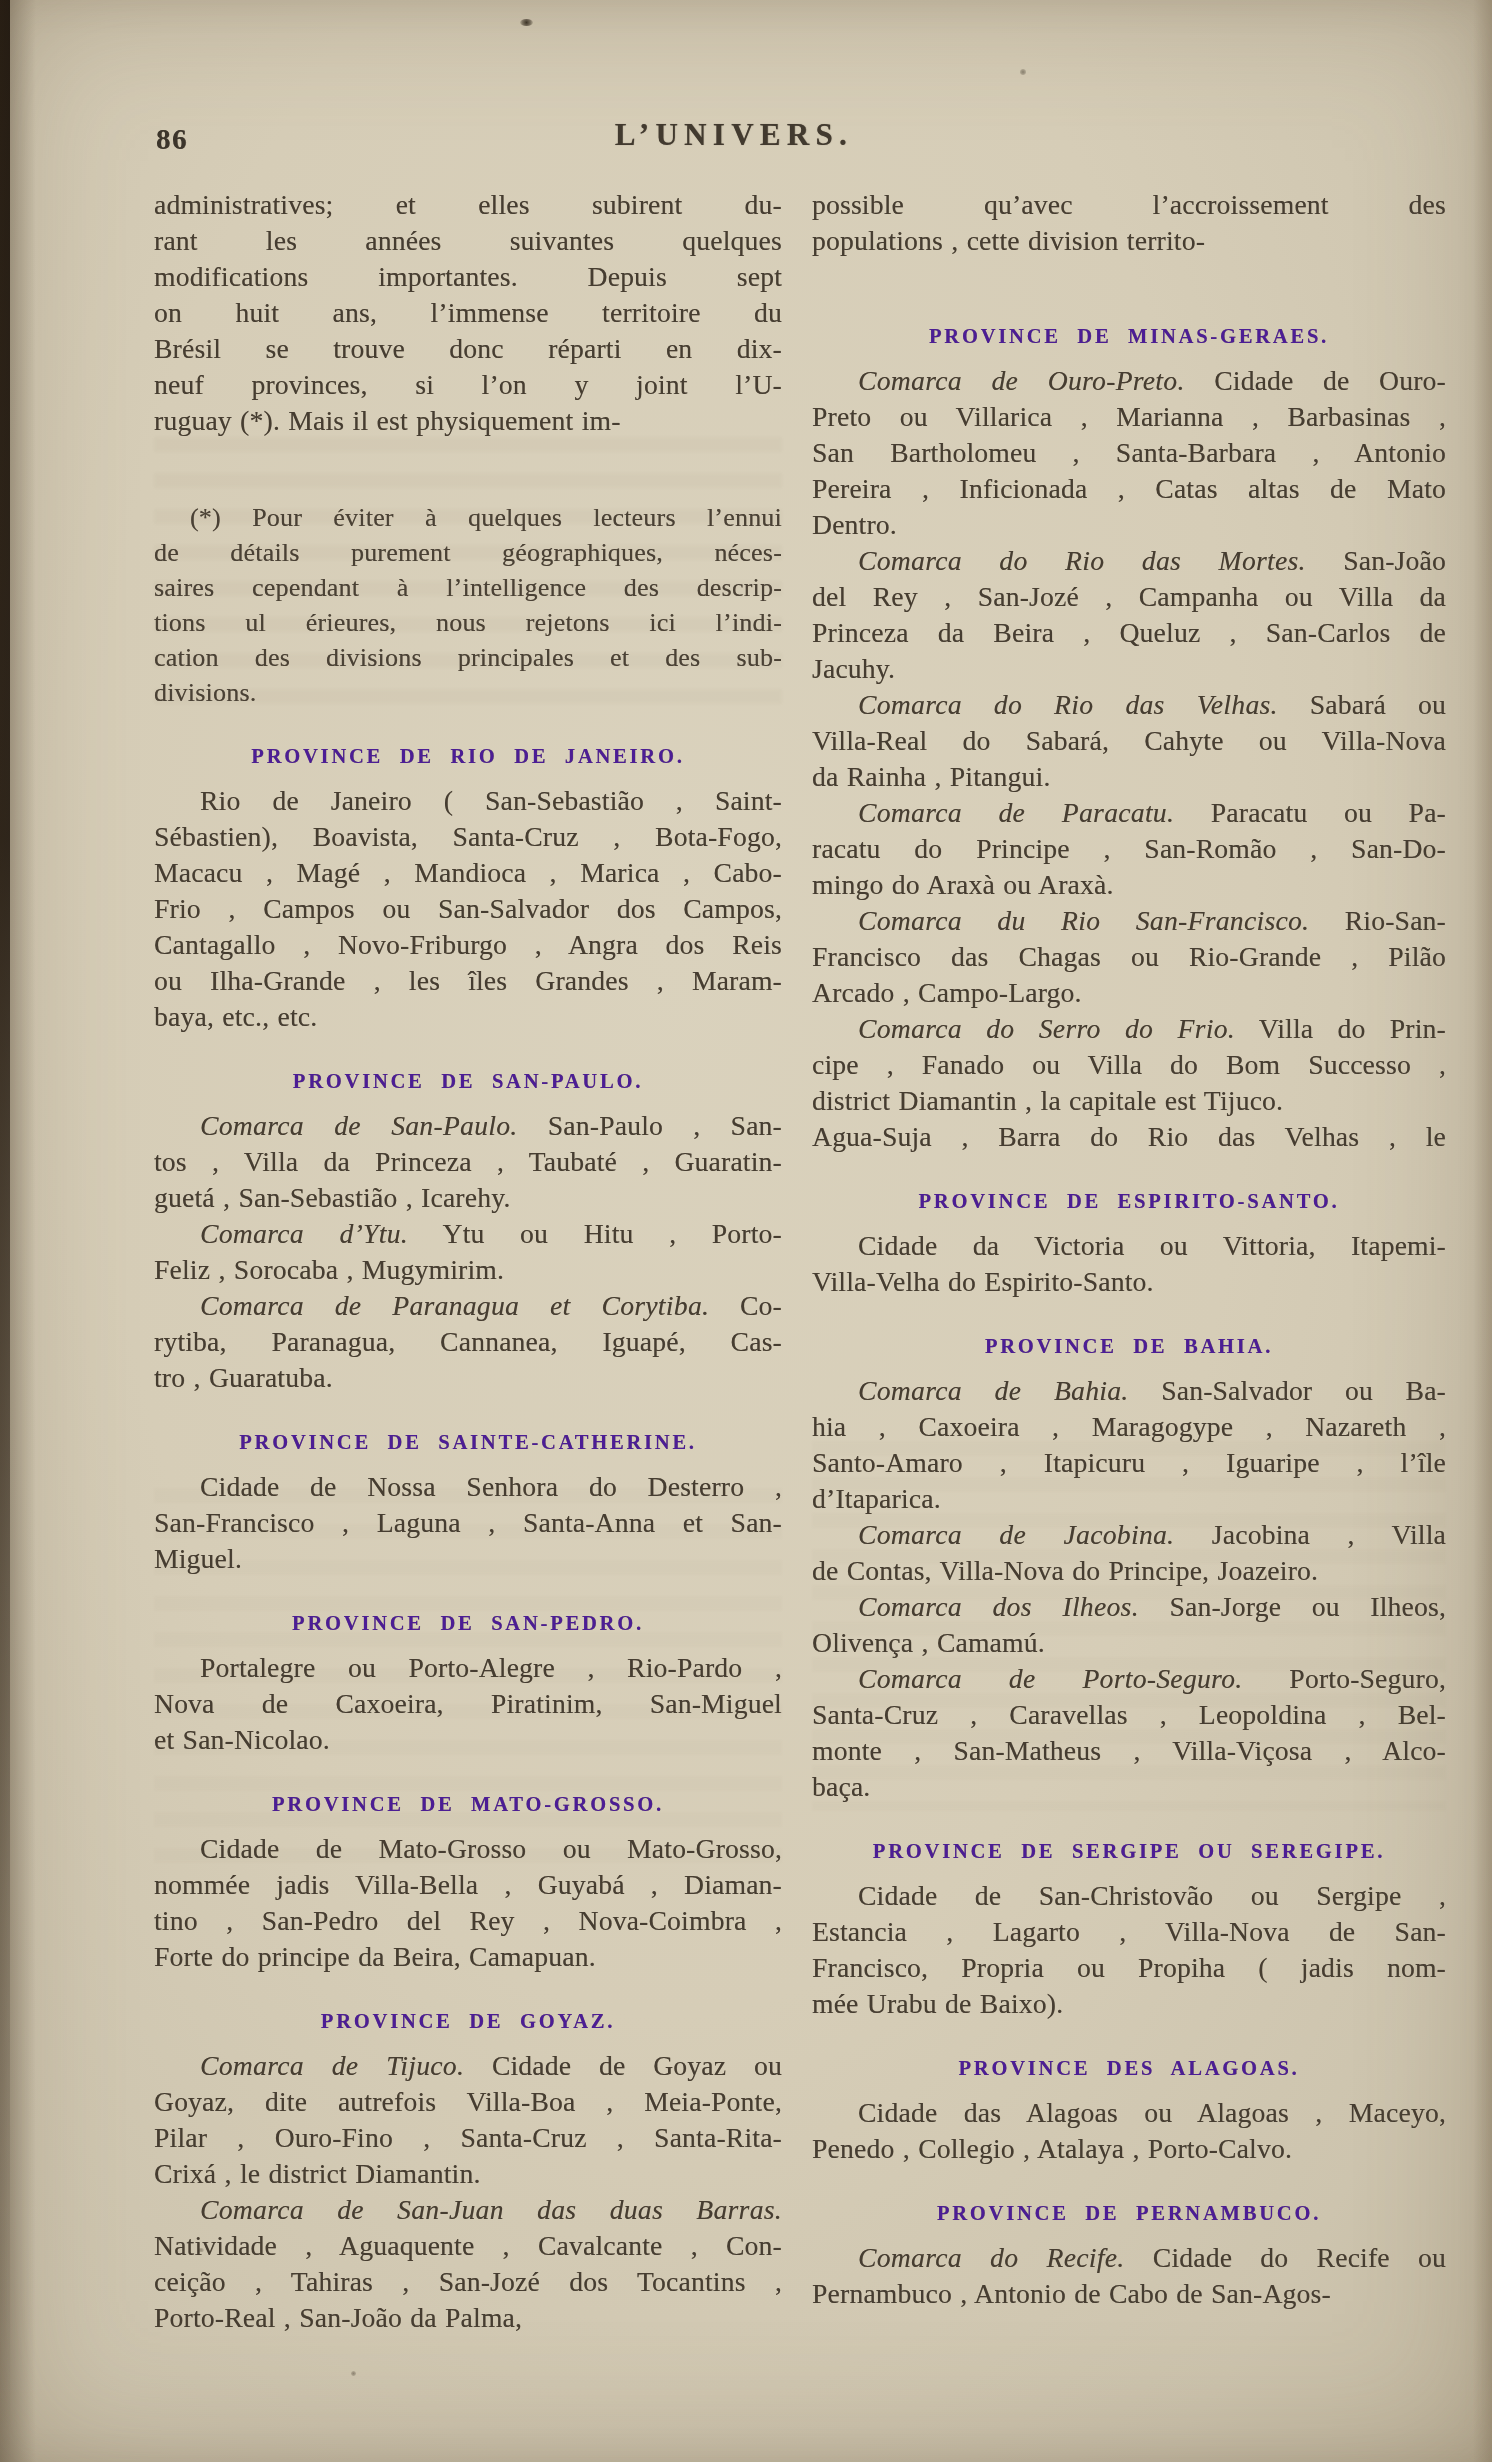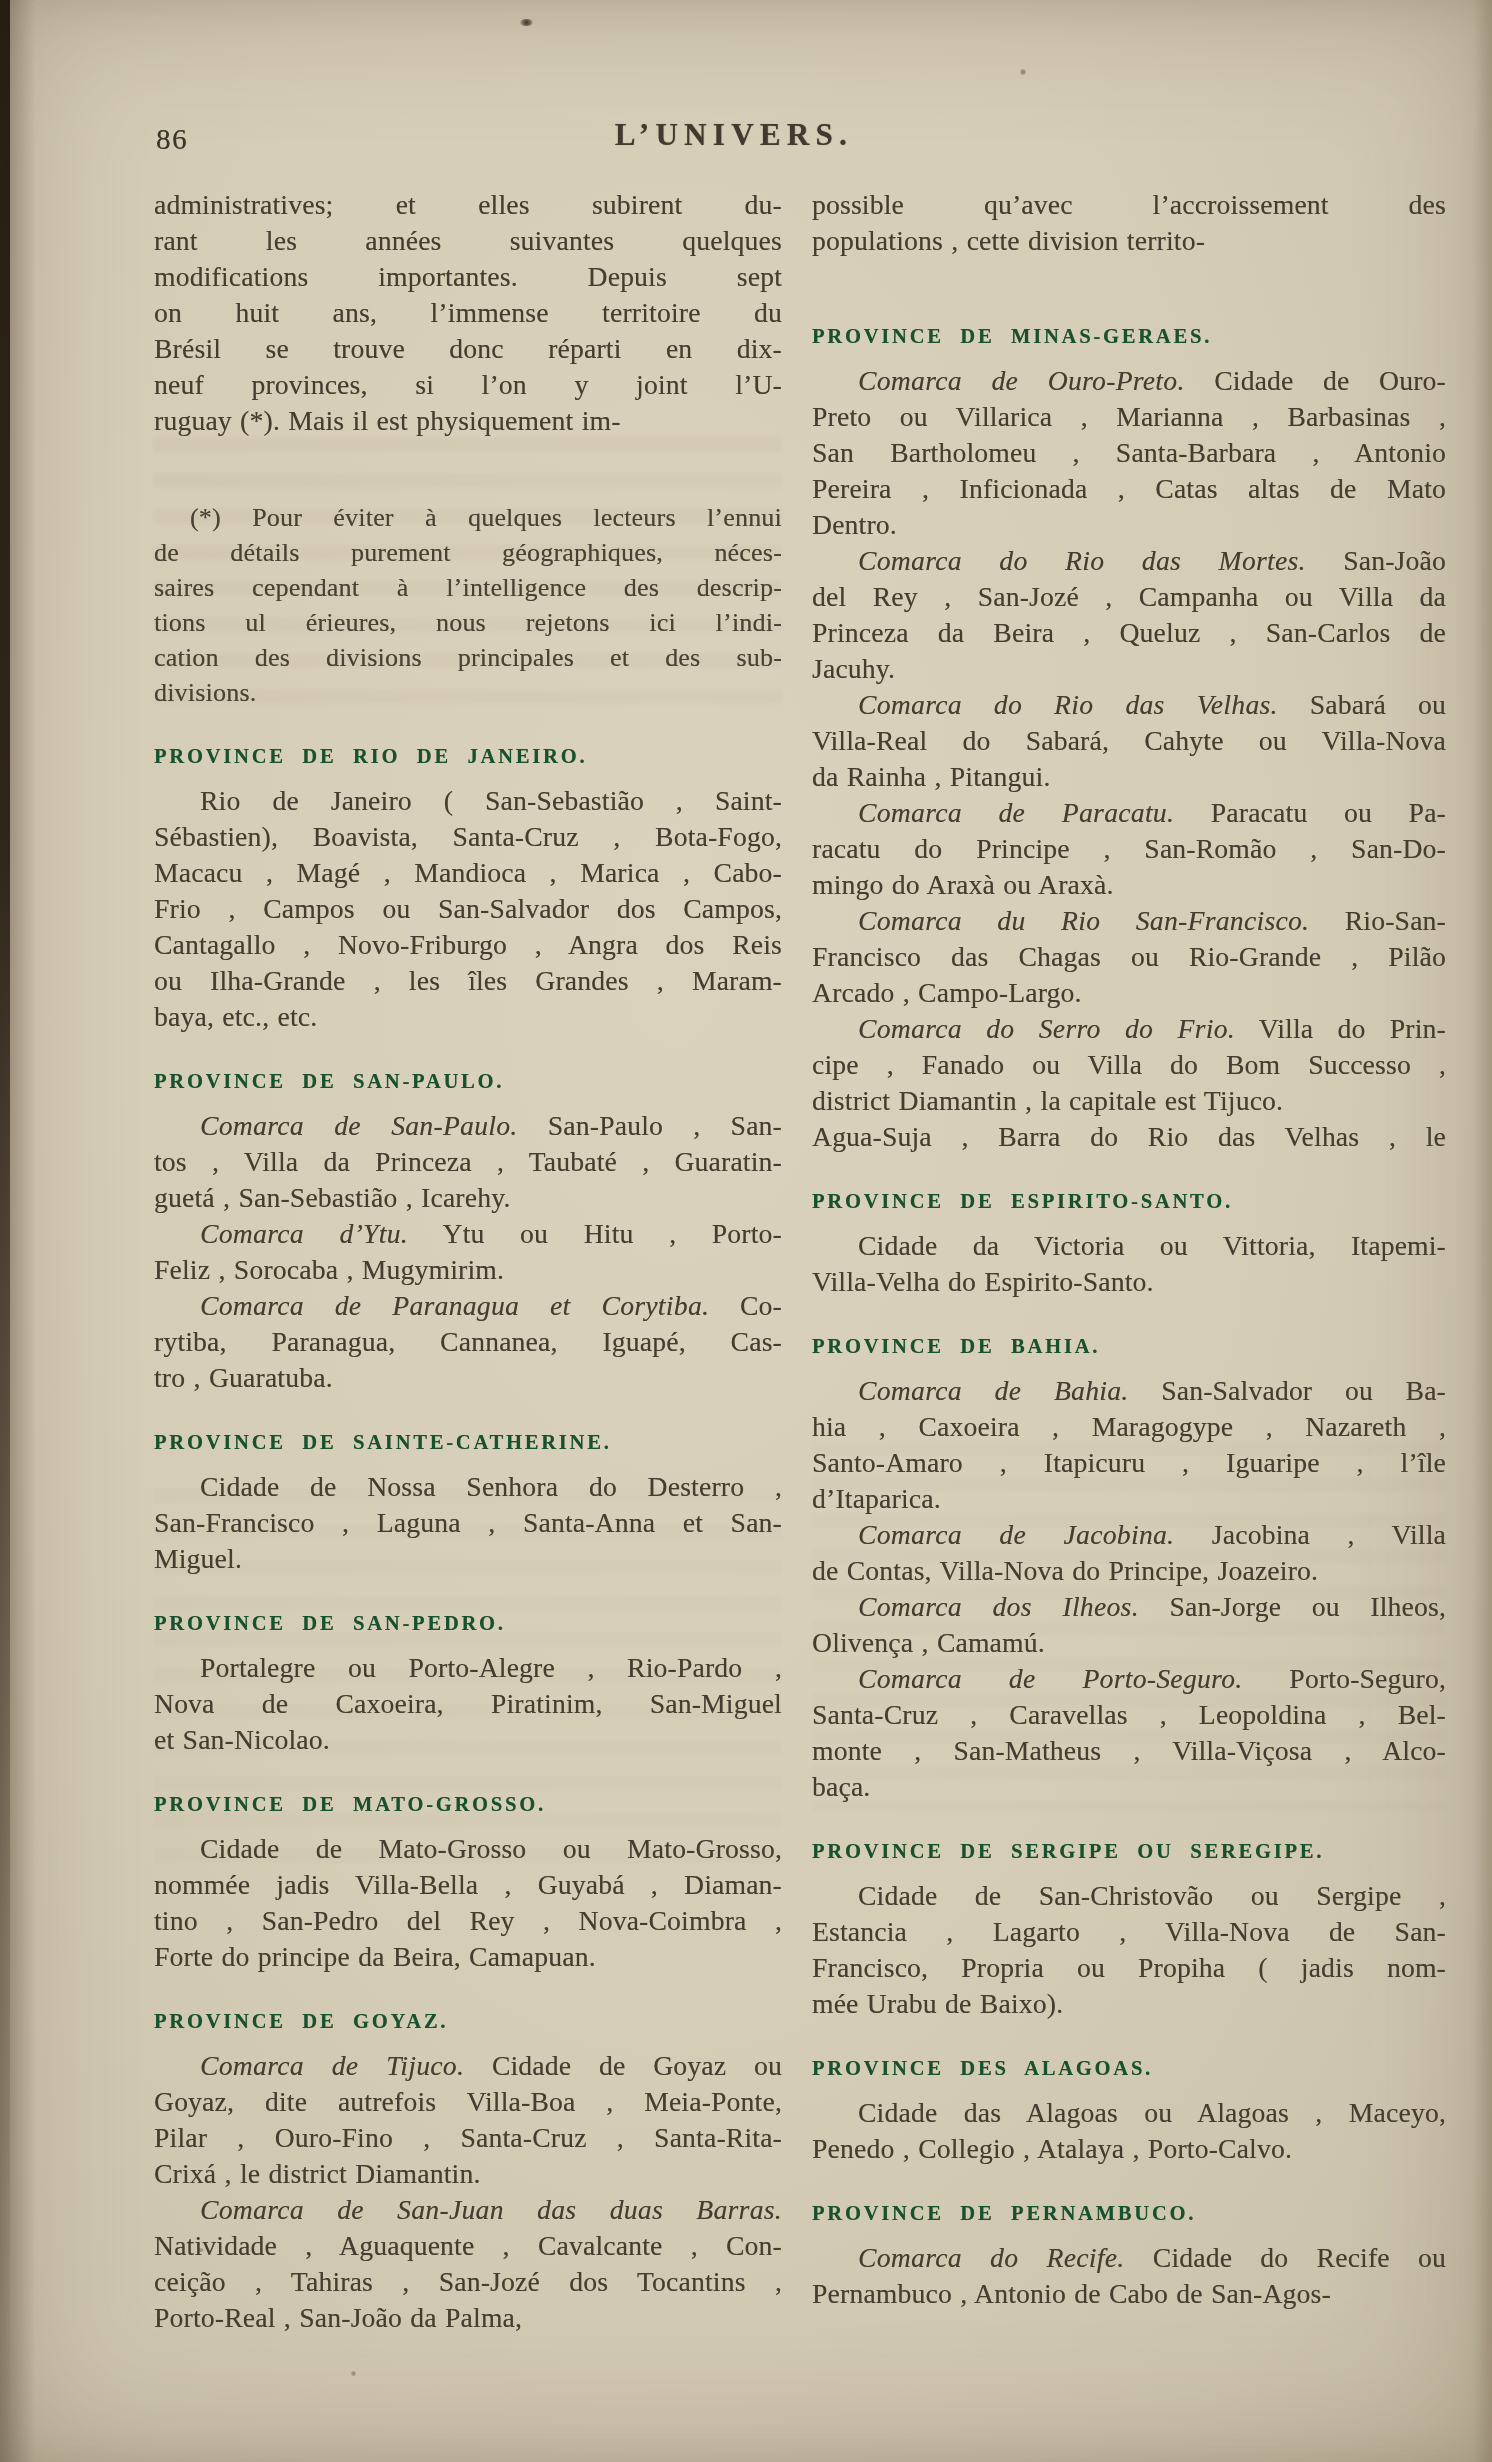--- a/index.html
+++ b/index.html
@@ -22,21 +22,21 @@
   .gutter-fade{
     position:absolute;left:0;top:0;width:36px;height:100%;
     background:linear-gradient(to right, rgba(58,44,27,.35), rgba(58,44,27,0));
   }
   .edge-right{
     position:absolute;right:0;top:0;width:20.5px;height:100%;
     background:linear-gradient(to left, rgba(110,93,68,.28), rgba(110,93,68,0));
   }
   .page-number{
     position:absolute;left:156px;top:123px;
-    font-size:29px;font-weight:normal;letter-spacing:1.6px;color:#3c352b;
+    font-size:29px;font-weight:bold;letter-spacing:1.6px;color:#3c352b;
     text-shadow:0.3px 0.4px 0.6px rgba(55,45,32,.55);
   }
   .running-title{
     position:absolute;left:0;right:0;top:117px;text-align:center;
     transform:translateX(-12.6px);
     font-size:31px;font-weight:bold;letter-spacing:6.3px;color:#423a2f;
     text-shadow:0.3px 0.4px 0.8px rgba(55,45,32,.5);
   }
   .col{position:absolute;top:187px;}
   .col-left{left:154px;width:628px;}
@@ -46,22 +46,22 @@
     text-align:justify;text-align-last:justify;
     letter-spacing:0.2px;word-spacing:1.2px;
     text-shadow:0.2px 0.3px 0.6px rgba(62,50,36,.45);
   }
   .line.end{text-align-last:left;}
   .line.indent{text-indent:46px;}
   .footnote{margin-top:61px;}
   .footnote .line{font-size:26px;line-height:35px;color:#4a4135;}
   .footnote .line.indent{text-indent:36px;}
   .section-heading{
-    font-size:20.5px;line-height:25px;font-weight:bold;text-align:left;
-    letter-spacing:2.8px;word-spacing:8.7px;color:#14532d;
+    font-size:20.5px;line-height:25px;font-weight:bold;text-align:center;
+    letter-spacing:2.8px;word-spacing:8.7px;color:#4c1d95;
     margin:34px 0 14px 0;
     text-shadow:0.2px 0.3px 0.6px rgba(55,45,32,.5);
   }
   i{font-style:italic;letter-spacing:0.3px;}
   .show-through{
     position:absolute;pointer-events:none;opacity:.45;filter:blur(1.6px);
     background:repeating-linear-gradient(to bottom,
       rgba(96,83,62,.08) 0px, rgba(96,83,62,.08) 15px,
       rgba(96,83,62,0) 15px, rgba(96,83,62,0) 36px);
   }

